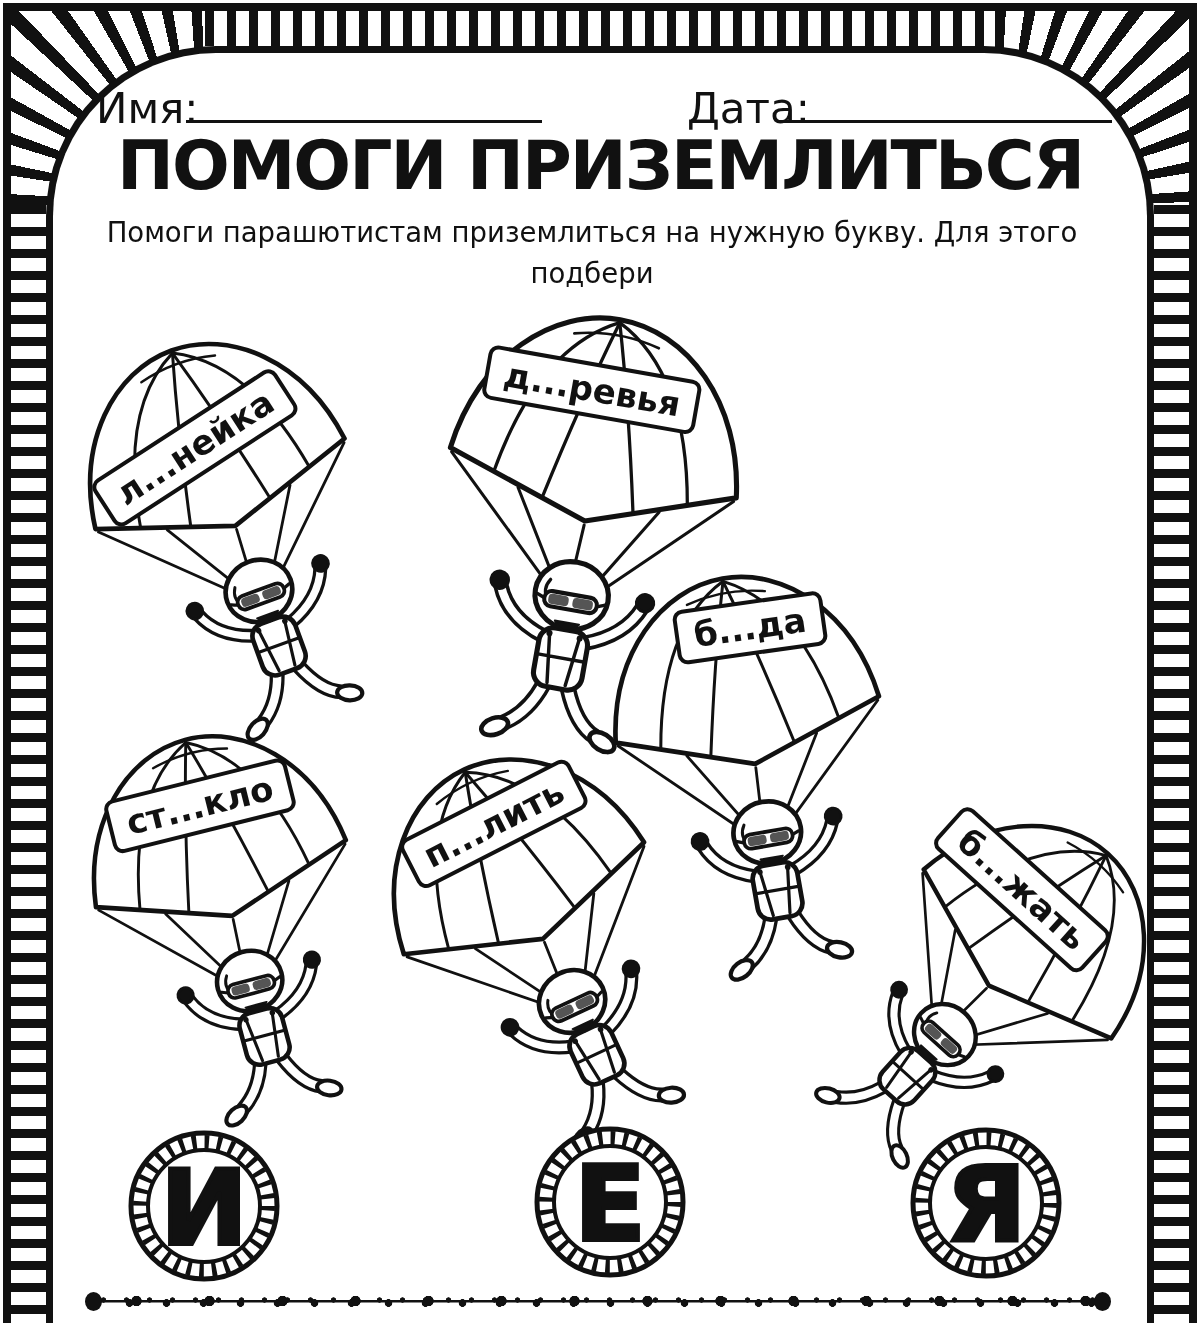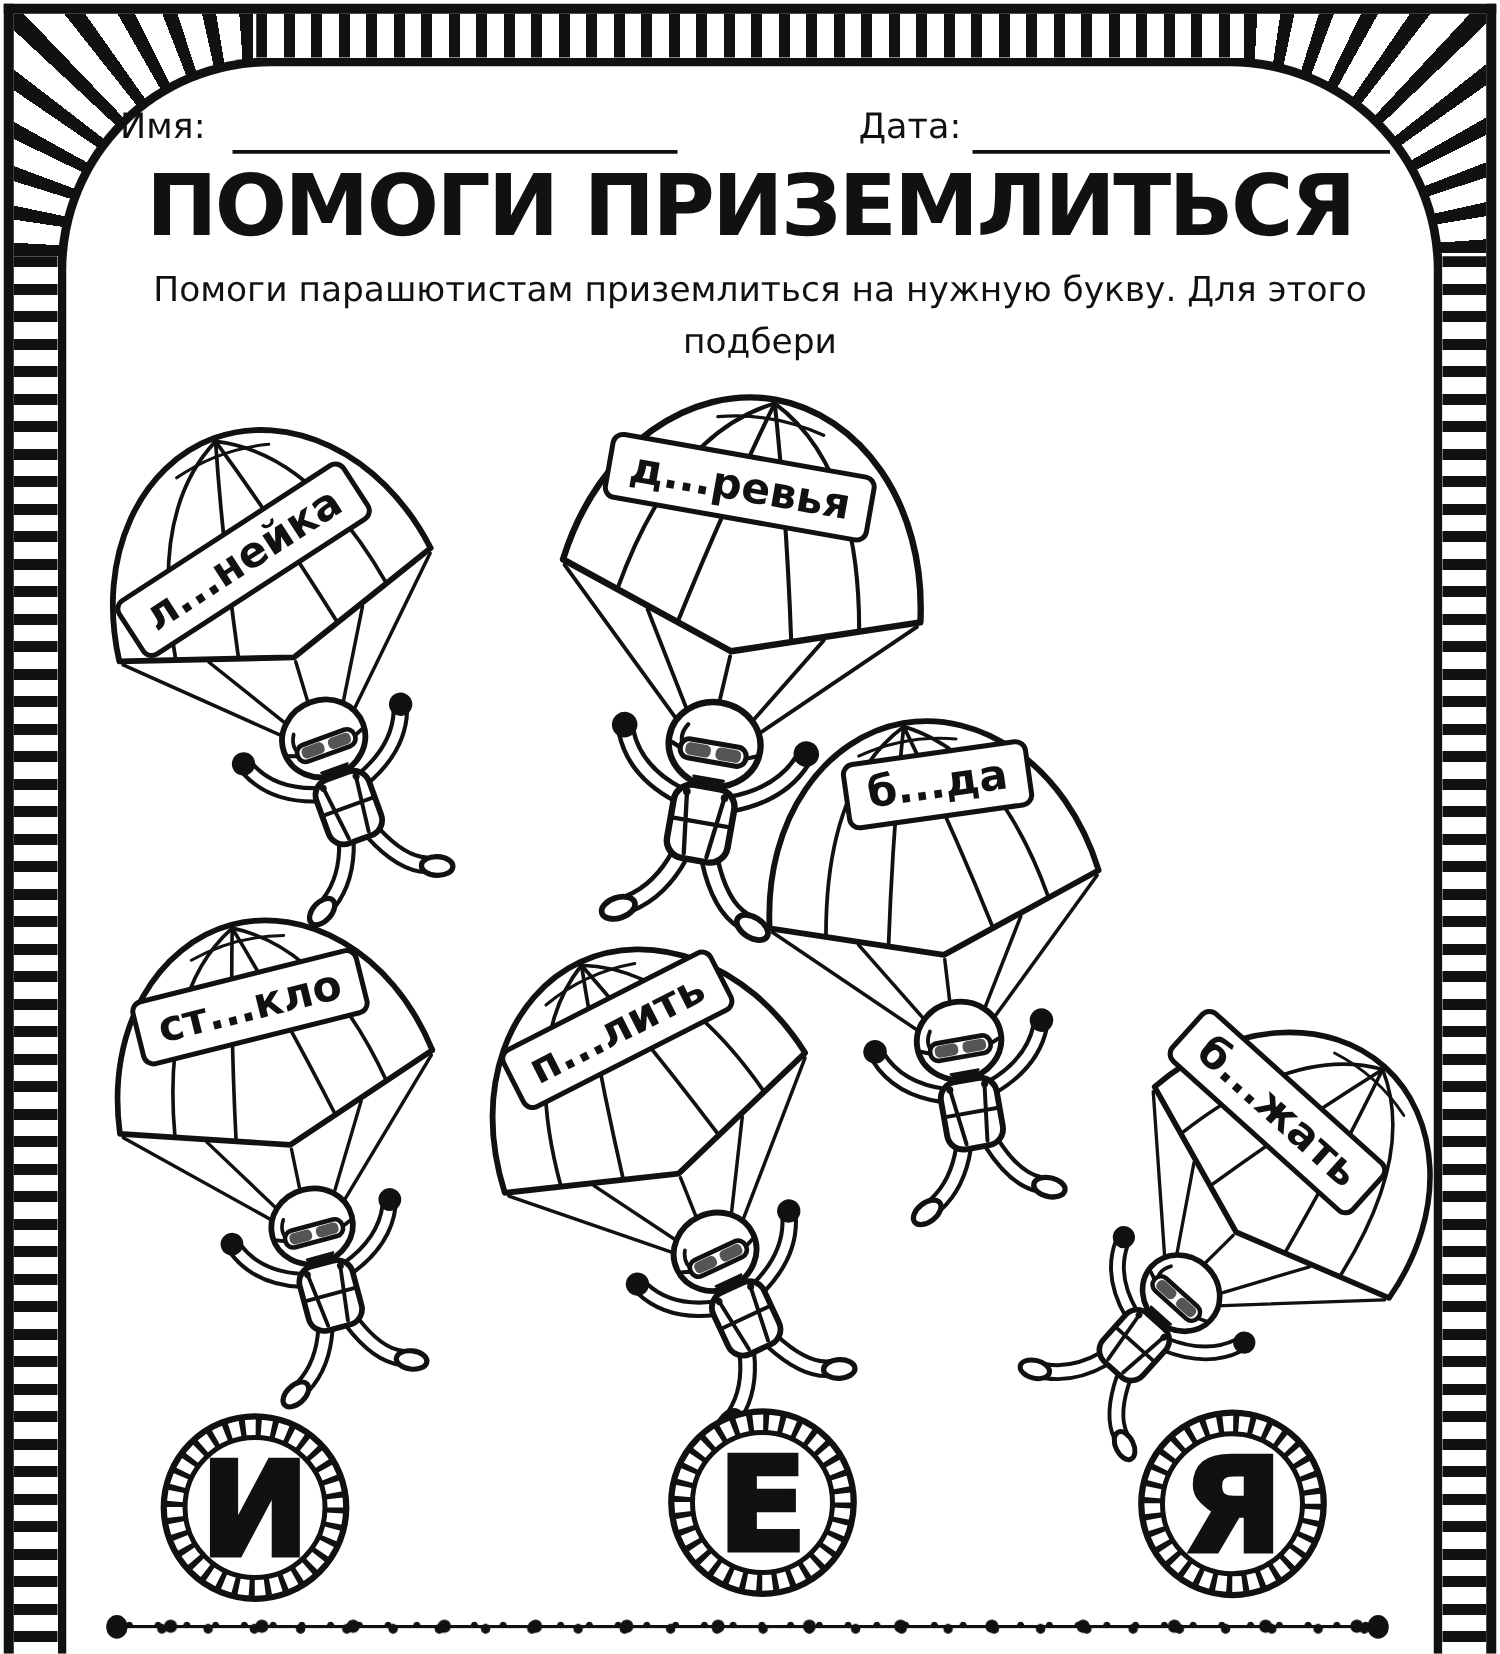--- a/index.html
+++ b/index.html
@@ -16,30 +16,30 @@
              background:repeating-linear-gradient(180deg,#111 0 9px,transparent 9px 22px);}
   .band-right{right:11px;width:35px;top:205px;bottom:0;
               background:repeating-linear-gradient(180deg,#111 0 9px,transparent 9px 22px);}
   .fan{position:absolute;width:194px;height:194px;top:11px;}
   .fan-tl{left:11px;background:repeating-conic-gradient(from 270deg at 100% 100%,#111 0 3.2deg,transparent 3.2deg 8.6deg);}
   .fan-tr{right:11px;background:repeating-conic-gradient(from 0deg at 0% 100%,#111 0 3.2deg,transparent 3.2deg 8.6deg);}
   .panel{position:absolute;left:46px;right:46px;top:46px;bottom:-16px;background:#fff;
          border:7px solid #111;border-bottom:none;border-radius:170px 170px 0 0;}
 
   
-  .fill-row{position:absolute;top:84px;left:0;width:1200px;height:42px;font-size:28px;}
+  .fill-row{position:absolute;top:84px;left:0;width:1200px;height:42px;font-size:42px;}
   .lbl{position:absolute;font-weight:500;}
   .lbl-name{left:96px;top:0;}
   .lbl-date{left:687px;top:0;}
   .write-line{position:absolute;height:0;border-bottom:3px solid #111;top:36px;}
   .line-name{left:186px;width:356px;}
   .line-date{left:778px;width:334px;}
   .title{position:absolute;top:126px;left:0;width:1200px;text-align:center;
          font-size:68px;font-weight:900;letter-spacing:-2px;white-space:nowrap;}
-  .instr{position:absolute;top:212px;left:68px;width:1080px;text-align:center;
+  .instr{position:absolute;top:212px;left:52px;width:1080px;text-align:center;
          font-size:27.5px;line-height:1.5;}
 
   
   .fig{position:absolute;}
   .fig svg.art{position:absolute;left:0;top:0;width:100%;height:100%;overflow:visible;}
   .plate{position:absolute;background:#fff;border:4px solid #111;border-radius:10px;
          padding:5px 15px;font-size:34px;font-weight:600;white-space:nowrap;line-height:1.1;}
 
   
   .target{position:absolute;width:170px;height:170px;}

